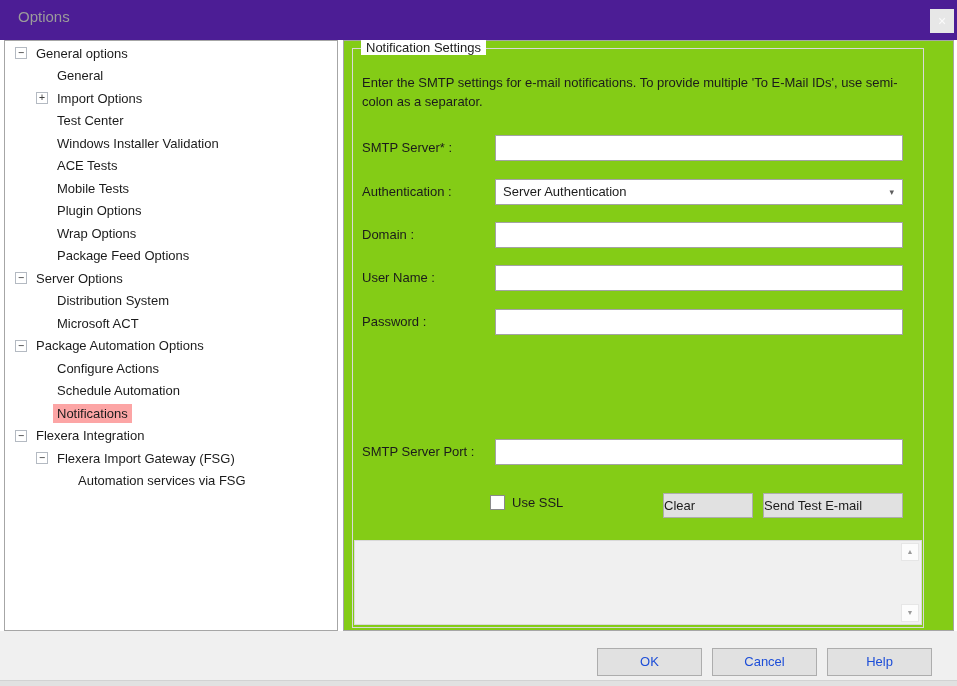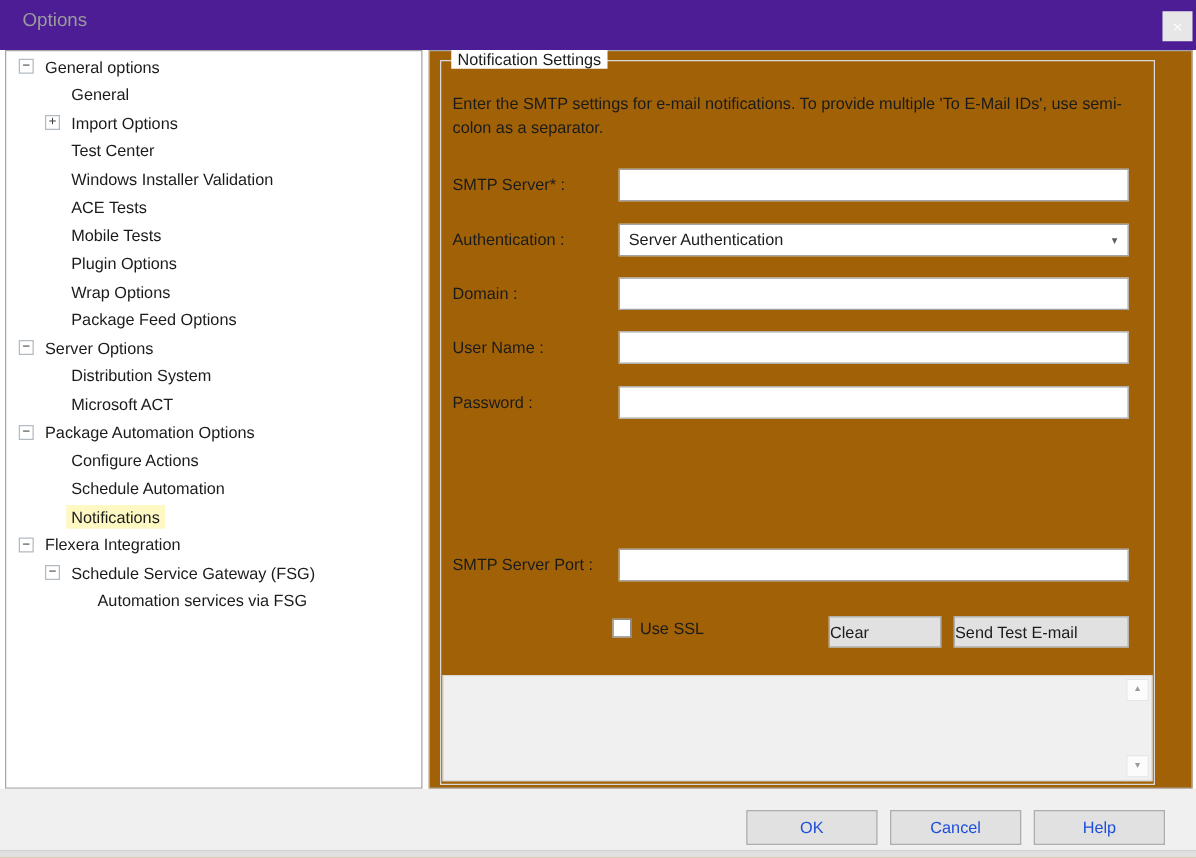--- a/index.html
+++ b/index.html
@@ -29,25 +29,25 @@
   .trow.lvl1 { padding-left:31px; }
   .trow.lvl2 { padding-left:52px; }
   .exp {
     flex:none; width:12px; height:12px; margin-right:5px;
     border:1px solid #b4bac2; background:#fff; color:#404040;
     font-size:10px; line-height:10px; text-align:center;
     font-family:"DejaVu Sans Mono", monospace;
   }
   .spacer { flex:none; width:17px; height:1px; }
   .tlabel { padding:2px 4px; }
-  .trow.sel .tlabel { background:#fef9c3; }
+  .trow.sel .tlabel { background:#fca5a5; }
   
   .rightpanel {
     position:absolute; left:343px; top:40px; width:611px; height:591px;
-    background:#a16207; border:1px solid #a6a6a6;
+    background:#84cc16; border:1px solid #a6a6a6;
   }
   .groupbox {
     position:absolute; left:8px; top:7px; width:572px; height:580px;
     border:1px solid #d9d9d9;
   }
   .legend {
     position:absolute; left:8px; top:-9px; background:#fff; padding:0 5px;
     font-size:13px; color:#1b1b1b; white-space:nowrap;
   }
   .desc { position:absolute; left:9px; top:24px; width:548px; line-height:19px; }
@@ -174,21 +174,21 @@
   <div class="trow lvl1 sel">
     <span class="spacer"></span>
     <span class="tlabel">Notifications</span>
   </div>
   <div class="trow lvl0">
     <span class="exp">−</span>
     <span class="tlabel">Flexera Integration</span>
   </div>
   <div class="trow lvl1">
     <span class="exp">−</span>
-    <span class="tlabel">Schedule Service Gateway (FSG)</span>
+    <span class="tlabel">Flexera Import Gateway (FSG)</span>
   </div>
   <div class="trow lvl2">
     <span class="spacer"></span>
     <span class="tlabel">Automation services via FSG</span>
   </div>
 </div>
 
 <div class="rightpanel">
   <div class="groupbox">
     <span class="legend">Notification Settings</span>

